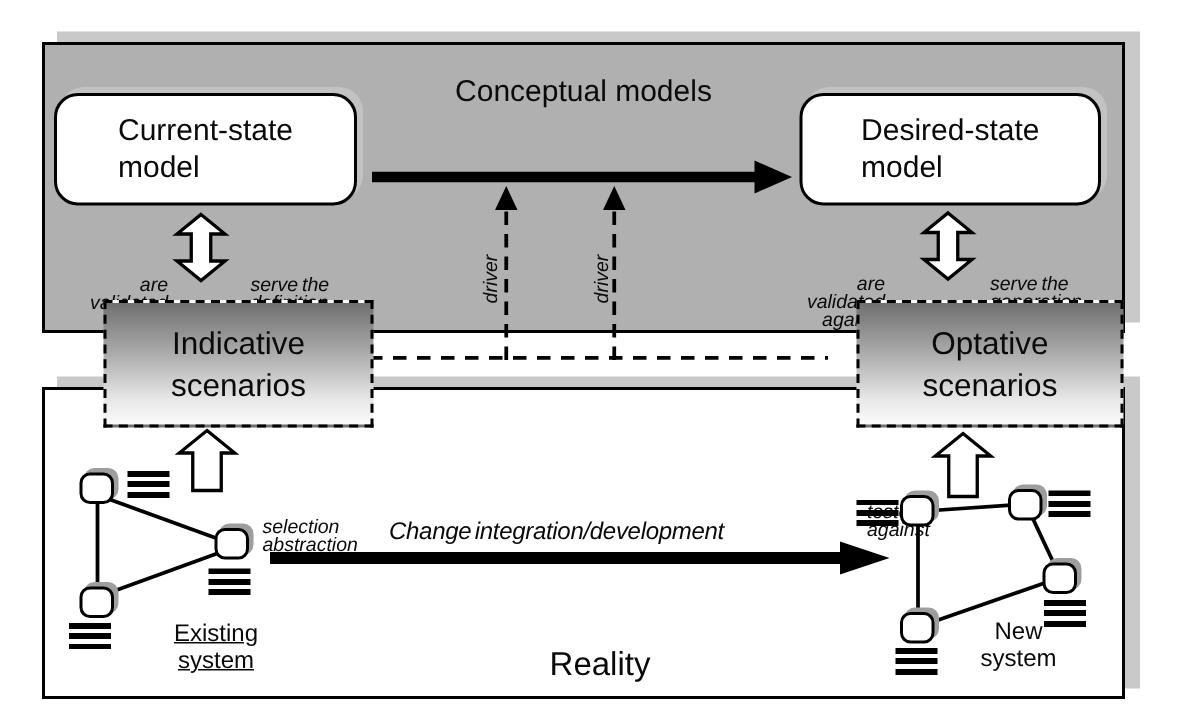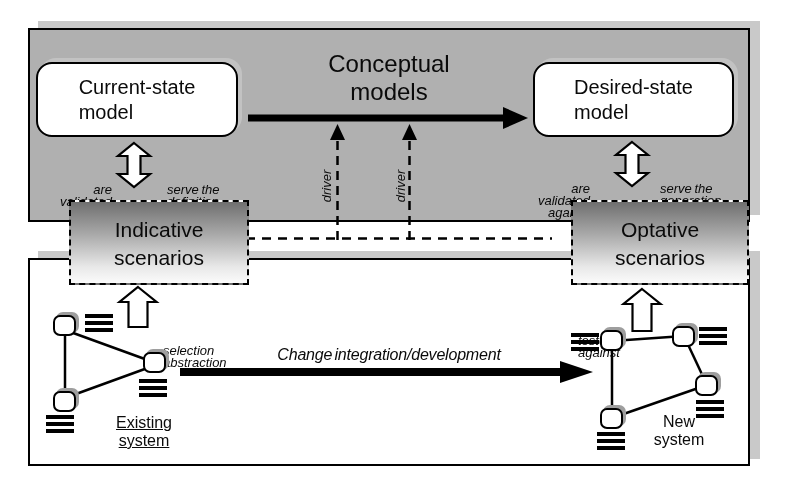--- a/index.html
+++ b/index.html
@@ -22,25 +22,25 @@
   .model-box.desired{left:533px;top:62px;width:197px;height:71px;}
   .scenario{
     position:absolute;border:2.5px dashed #000;
     background:linear-gradient(to bottom,#6f6f6f 0%,#a9a9a9 40%,#e8e8e8 80%,#fbfbfb 100%);
     display:flex;align-items:center;justify-content:center;text-align:center;
     font-size:21px;line-height:28px;white-space:pre-line;padding-top:3px;box-sizing:border-box;margin-left:19px;
   }
   .scenario.indicative{left:50px;top:200px;width:180px;height:85px;}
   .scenario.optative{left:552px;top:200px;width:178px;height:85px;}
   .heading{position:absolute;text-align:center;}
-  .title-conceptual{left:289px;top:50px;width:200px;font-size:24px;}
+  .title-conceptual{left:289px;top:50px;width:200px;font-size:20px;}
   .title-reality{left:300px;top:430px;width:200px;font-size:22px;}
   .arrow-label{position:absolute;text-align:center;font-style:italic;word-spacing:-2px;letter-spacing:-0.2px;}
   .label-changedef{left:285px;top:90px;width:200px;font-size:15px;}
-  .label-changeint{left:239px;top:346px;width:300px;font-size:16px;}
+  .label-changeint{left:221px;top:346px;width:300px;font-size:16px;}
   .ann{position:absolute;font-style:italic;font-size:13px;line-height:12px;white-space:pre-line;word-spacing:-1px;margin-top:44px;}
   .ann.r{text-align:right;}
   .driver{position:absolute;font-style:italic;font-size:13px;width:60px;height:14px;text-align:center;transform:rotate(-90deg);}
   .sys-label{position:absolute;text-align:center;font-size:16px;line-height:18px;white-space:pre-line;}
   .node{
     position:absolute;width:19px;height:17px;background:#fff;border:2.5px solid #000;
     border-radius:7px;box-shadow:3px -3px 0 #9e9e9e;
   }
   .stack{
     position:absolute;width:28px;height:18px;
@@ -109,21 +109,21 @@
 of</div>
 
   <div class="driver" style="left:296px;top:179px;">driver</div>
   <div class="driver" style="left:370px;top:179px;">driver</div>
 
   <div class="scenario indicative">Indicative
 scenarios</div>
   <div class="scenario optative">Optative
 scenarios</div>
 
-  <div class="ann" style="left:163px;top:301px;width:70px;">selection
+  <div class="ann" style="left:175px;top:301px;width:70px;">selection
 abstraction</div>
   <div class="ann" style="left:578px;top:291px;width:52px;">tested
 against</div>
 
   <div class="node" style="left:53px;top:315px;"></div>
   <div class="node" style="left:143px;top:352px;"></div>
   <div class="node" style="left:53px;top:391px;"></div>
   <div class="stack" style="left:85px;top:314px;"></div>
   <div class="stack" style="left:139px;top:379px;"></div>
   <div class="stack" style="left:46px;top:415px;"></div>
@@ -137,14 +137,15 @@
   <div class="stack" style="left:696px;top:400px;"></div>
   <div class="stack" style="left:597px;top:432px;"></div>
 
   <div class="sys-label" style="left:99px;top:414px;width:90px;text-decoration:underline;">Existing
 system</div>
   <div class="sys-label" style="left:634px;top:413px;width:90px;">New
 system</div>
 
   <div class="arrow-label label-changeint">Change integration/development</div>
 
+  <div class="heading title-reality">Reality</div>
 
 </div>
 
 </body></html>

